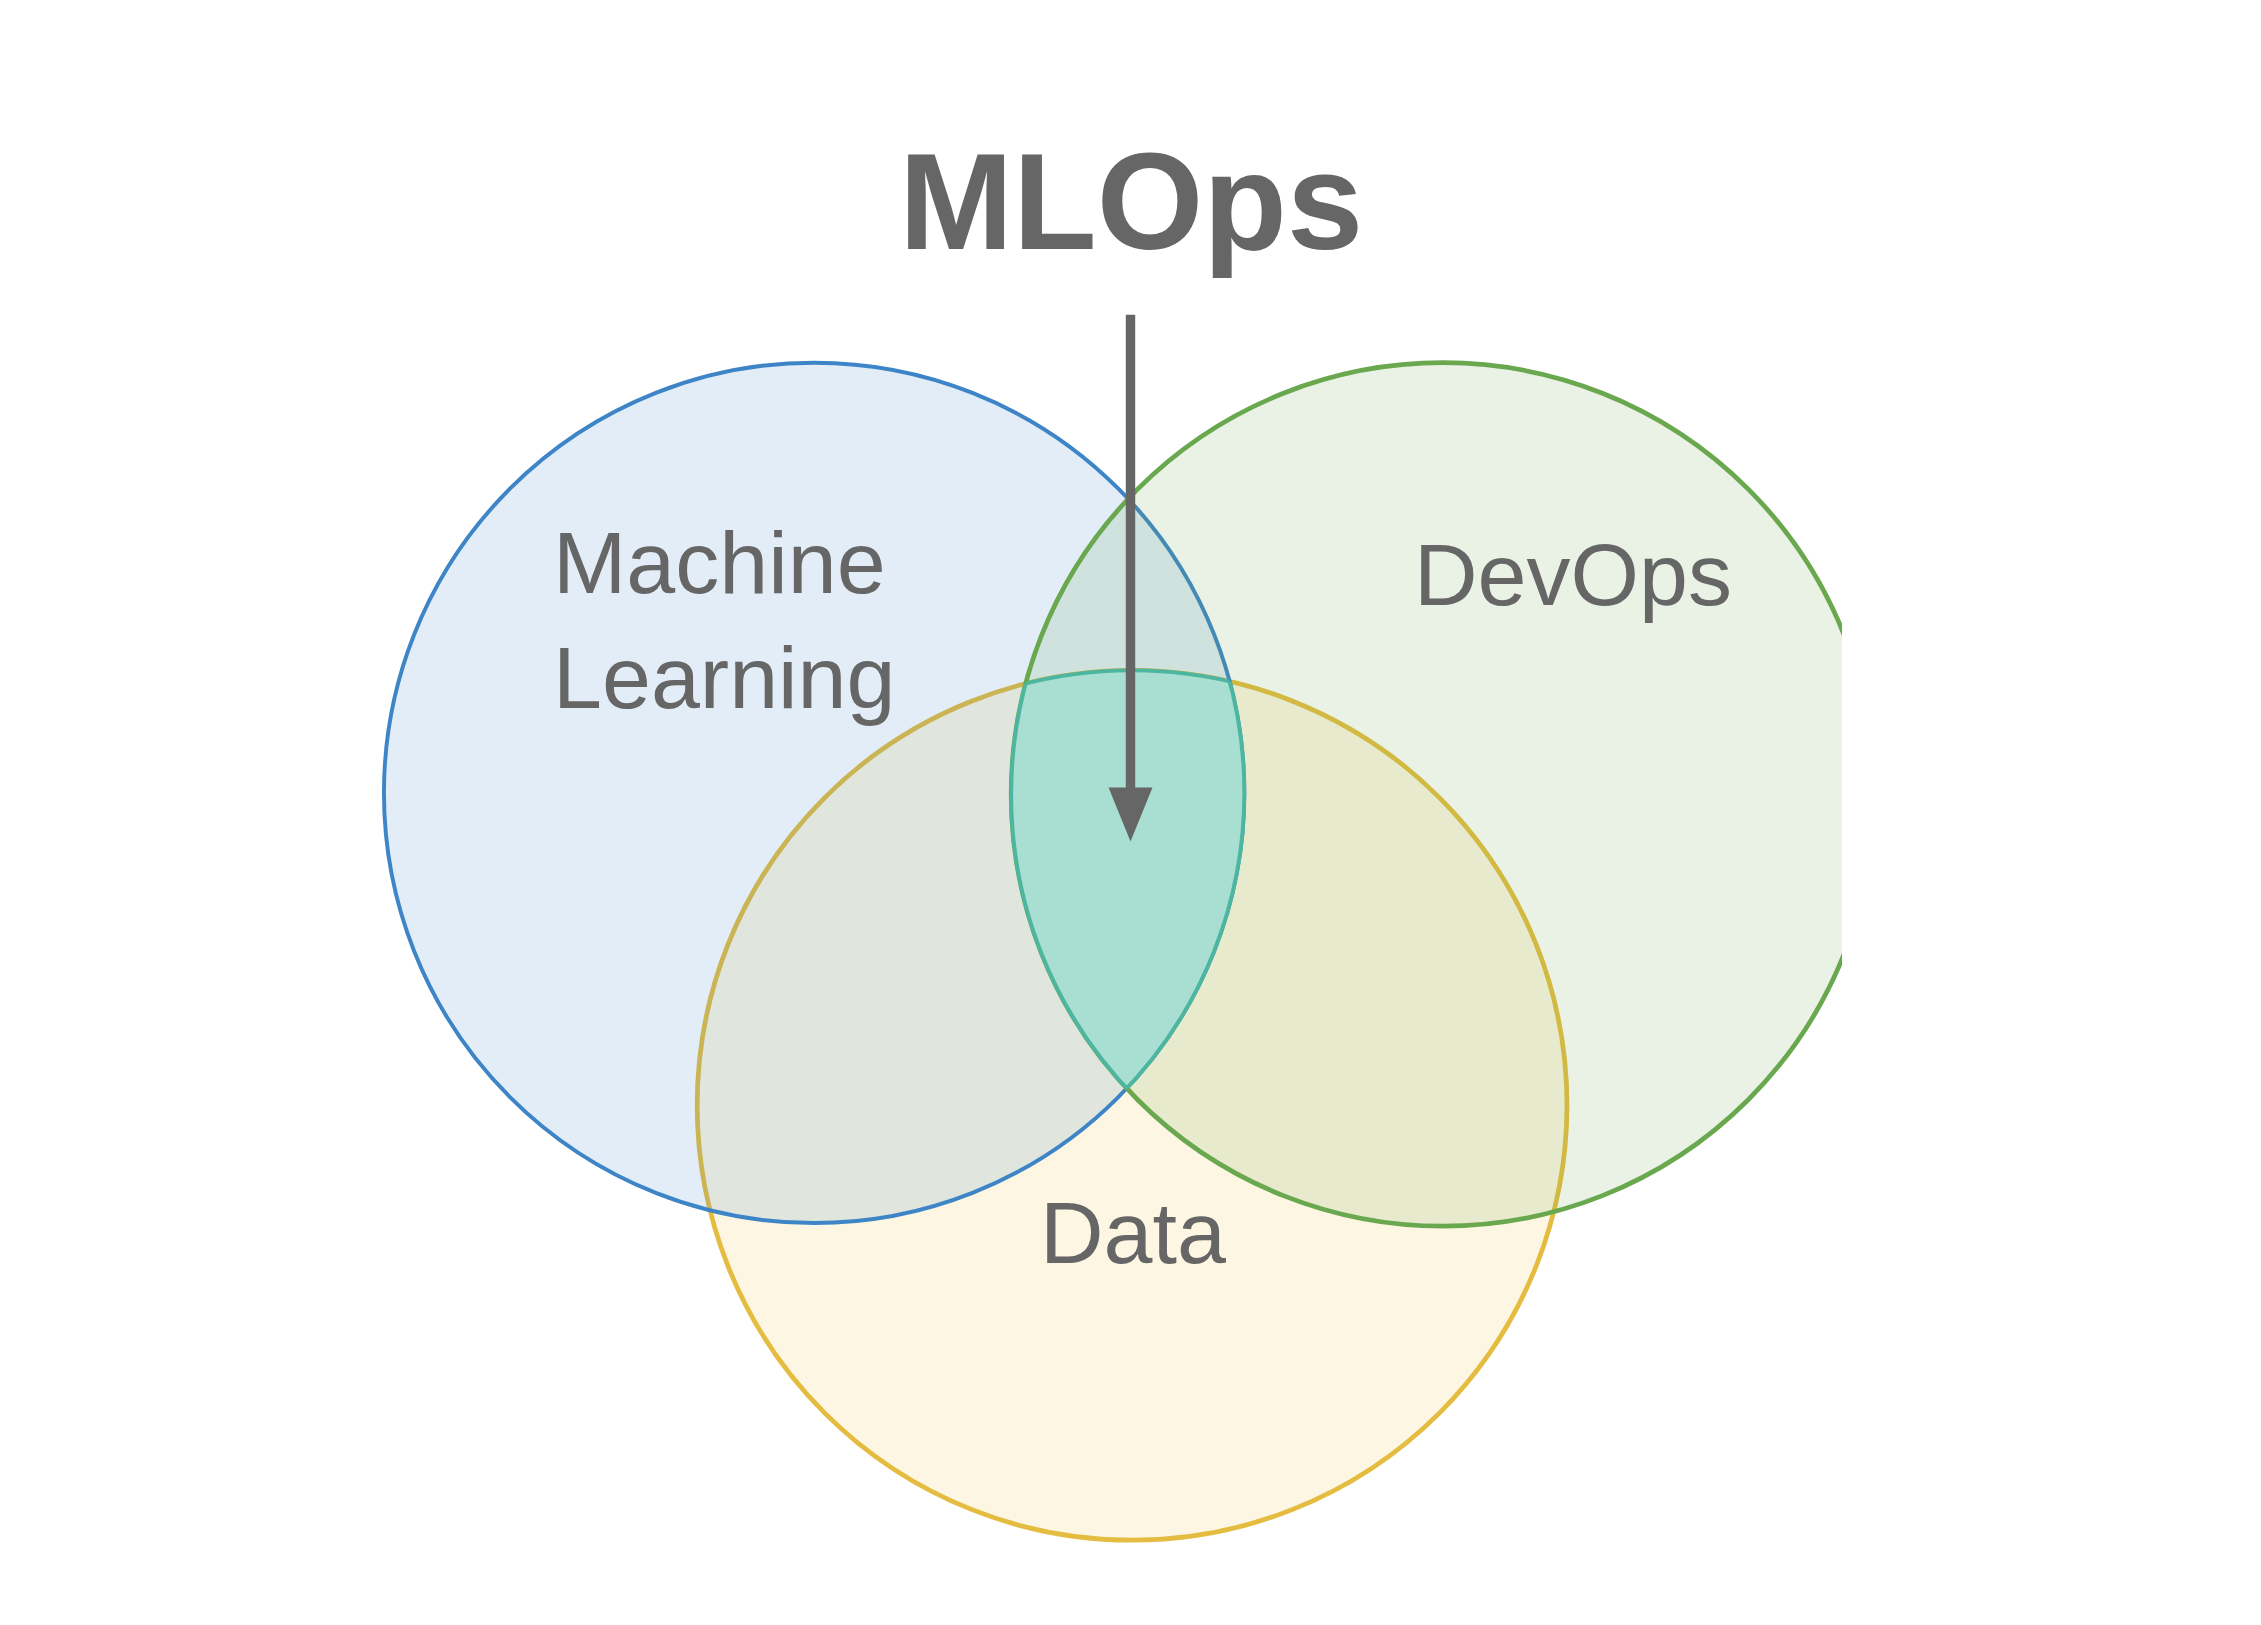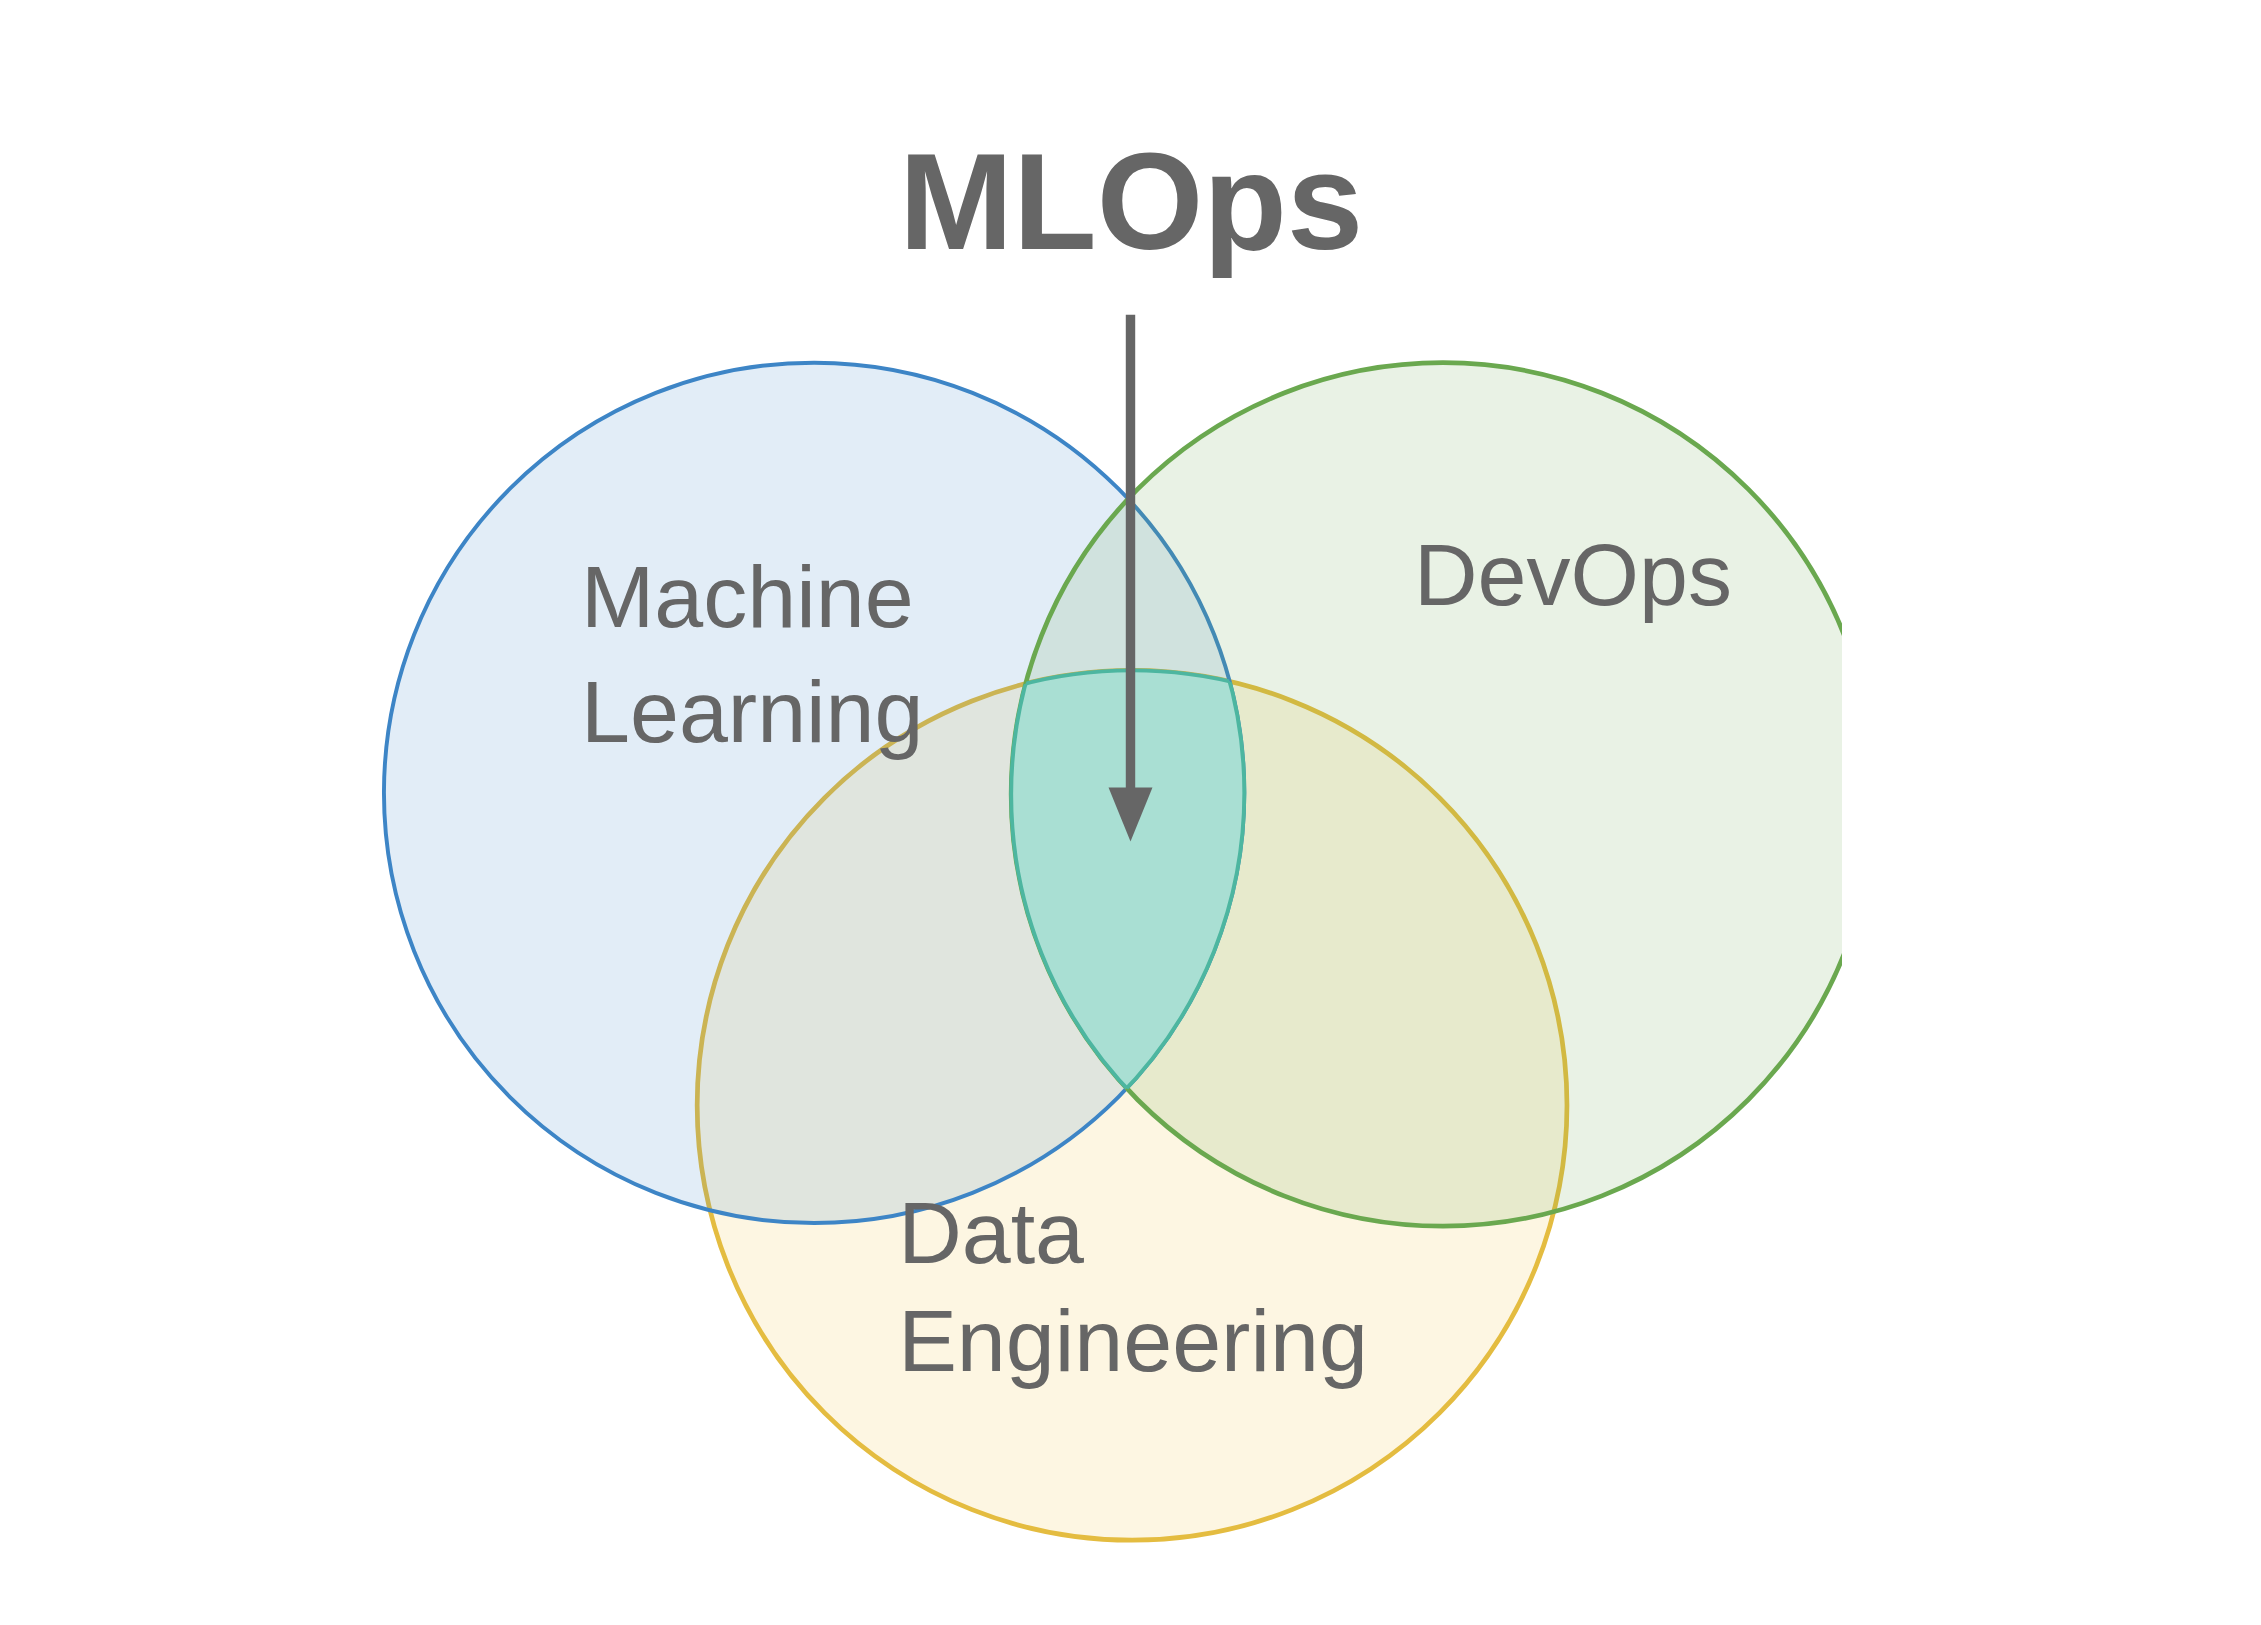--- a/index.html
+++ b/index.html
@@ -36,23 +36,22 @@
   }
   .circle-label {
     position: absolute;
     font-size: 88px;
     line-height: 115px;
     color: #666666;
     white-space: nowrap;
   }
   .label-machine-learning {
     left: 553px;
-    top: 539px;
+    top: 505px;
     text-align: left;
-    margin-left: 28px;
   }
   .label-devops {
     left: 1414px;
     top: 517px;
   }
   .label-data-engineering {
     left: 1133px;
     top: 1179px;
     transform: translateX(-50%);
     text-align: left;
@@ -109,17 +108,16 @@
 
   <div class="circle-label label-machine-learning">
     <div>Machine</div>
     <div>Learning</div>
   </div>
 
   <div class="circle-label label-devops">DevOps</div>
 
   <div class="circle-label label-data-engineering">
     <div>Data</div>
-    <div>Engineering</div>
   </div>
 
 </div>
 
 
 </body></html>

